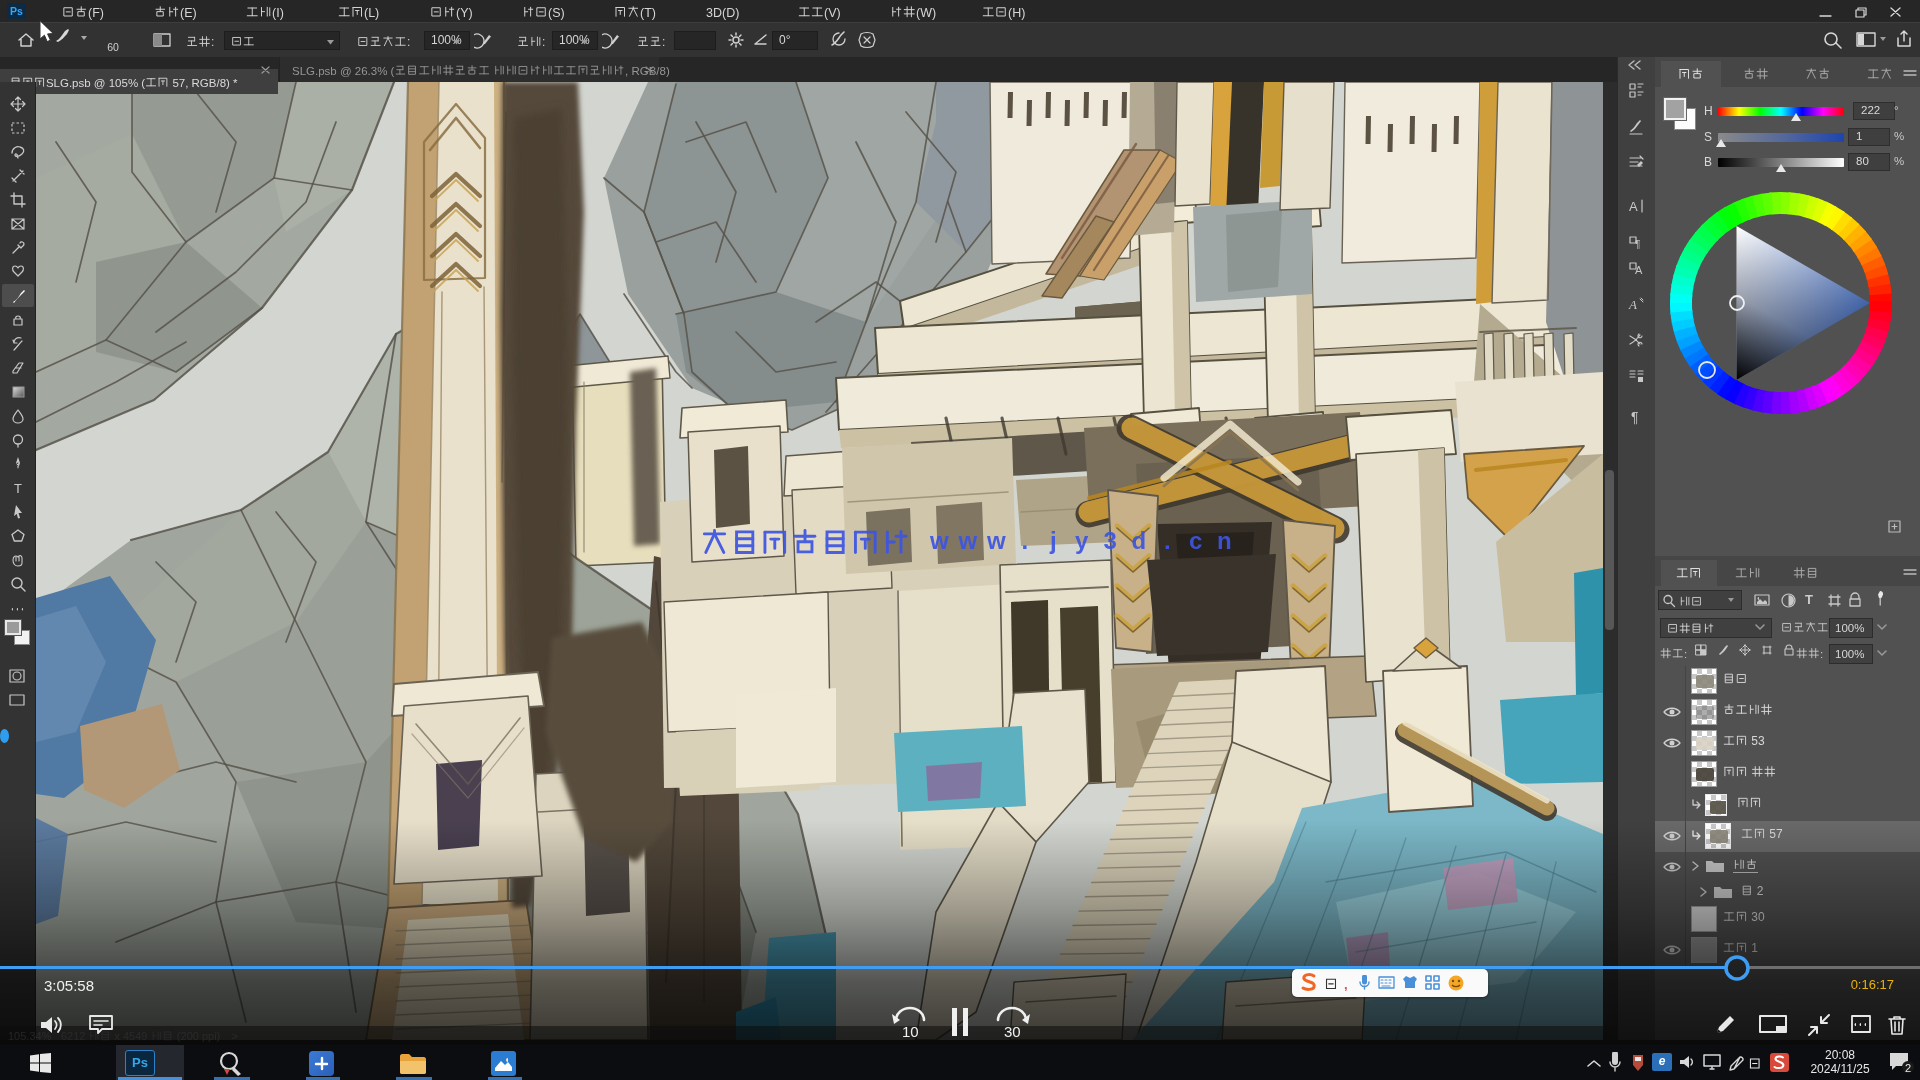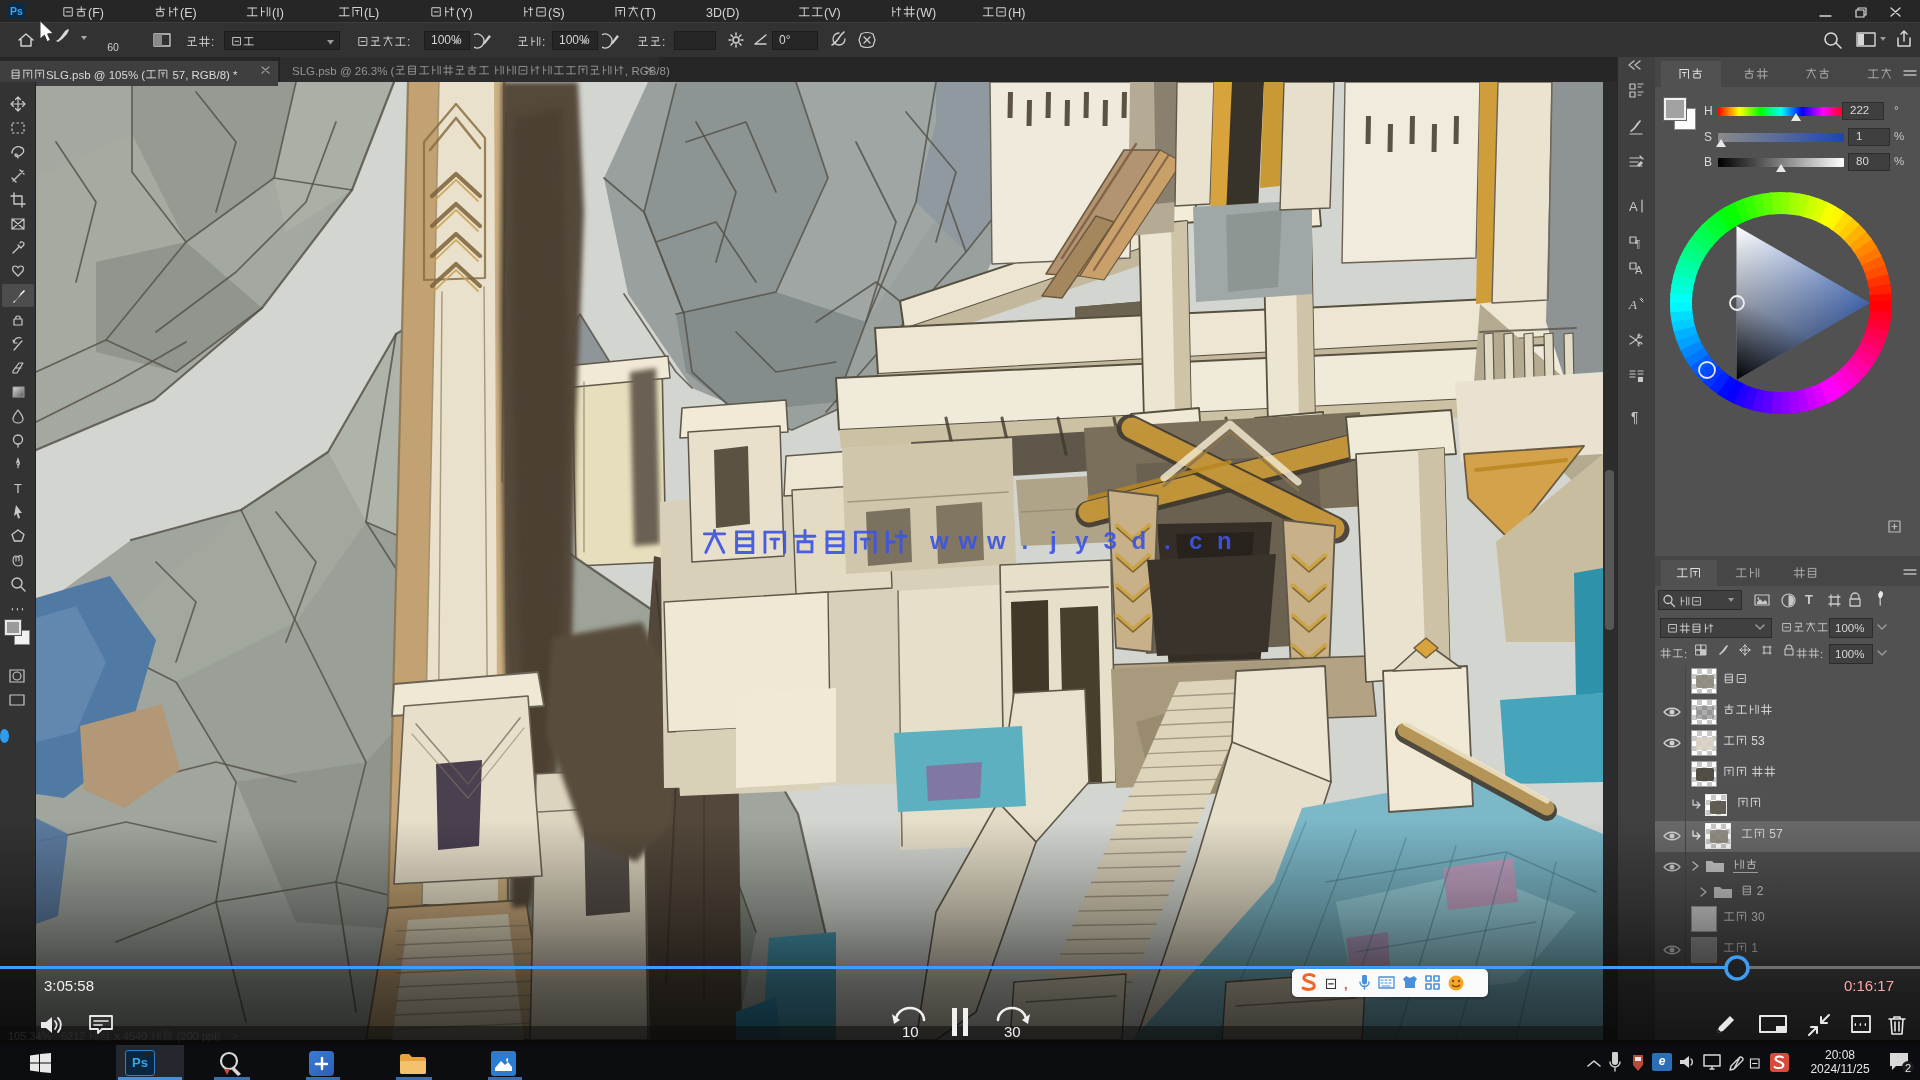--- a/index.html
+++ b/index.html
@@ -576,21 +576,21 @@
         <path d="M3,3 H9 V14 H3 Z" fill="#d6d6d6"></path>
       </svg>
       <svg width="8" height="6" viewBox="0 0 8 6" style="position:absolute;left:1879px;top:13px">
         <path d="M1,1 L7,1 L4,5 Z" fill="#9a9a9a"></path>
       </svg>
       <svg width="20" height="20" viewBox="0 0 20 20" style="position:absolute;left:1894px;top:6px">
         <path d="M4,9 V17 H16 V9 M10,2 V12 M7,5 L10,2 L13,5" fill="none" stroke="#d6d6d6" stroke-width="1.5" stroke-linecap="round" stroke-linejoin="round"></path>
       </svg>
     </div>
     <div style="position:absolute;left:0px;top:57px;width:1617px;height:25px;background:#262626;">
-      <div style="position:absolute;left:0px;top:4px;width:278px;height:25px;background:#3f3f3f;display:flex;align-items:center;padding-left:10px;">
+      <div style="position:absolute;left:0px;top:12px;width:278px;height:25px;background:#3f3f3f;display:flex;align-items:center;padding-left:10px;">
         <svg width="226" height="14" viewBox="0 0 226 14" style="display:block;overflow:visible">
           <path d="M2.2,1.5 H7.8 V8.6 H2.2 Z" transform="translate(0.0,1.4) scale(1.150)" fill="none" stroke="#dadada" stroke-width="0.78" stroke-linecap="round"></path>
           <path d="M2.2,3.9 H7.8" transform="translate(0.0,1.4) scale(1.150)" fill="none" stroke="#dadada" stroke-width="0.78" stroke-linecap="round"></path>
           <path d="M2.2,6.3 H7.8" transform="translate(0.0,1.4) scale(1.150)" fill="none" stroke="#dadada" stroke-width="0.78" stroke-linecap="round"></path>
           <path d="M1.6,1.6 H8.4 V8.6" transform="translate(12.0,1.4) scale(1.150)" fill="none" stroke="#dadada" stroke-width="0.78" stroke-linecap="round"></path>
           <path d="M1.6,1.6 V8.6" transform="translate(12.0,1.4) scale(1.150)" fill="none" stroke="#dadada" stroke-width="0.78" stroke-linecap="round"></path>
           <path d="M3.6,4 H6.4" transform="translate(12.0,1.4) scale(1.150)" fill="none" stroke="#dadada" stroke-width="0.78" stroke-linecap="round"></path>
           <path d="M5,4 V7.2" transform="translate(12.0,1.4) scale(1.150)" fill="none" stroke="#dadada" stroke-width="0.78" stroke-linecap="round"></path>
           <path d="M1.6,1.6 H8.4 V8.6" transform="translate(23.9,1.4) scale(1.150)" fill="none" stroke="#dadada" stroke-width="0.78" stroke-linecap="round"></path>
           <path d="M1.6,1.6 V8.6" transform="translate(23.9,1.4) scale(1.150)" fill="none" stroke="#dadada" stroke-width="0.78" stroke-linecap="round"></path>
@@ -848,21 +848,21 @@
         <path d="M1,2 H13 M1,6 H13" fill="none" stroke="#bbb" stroke-width="1.3" stroke-linecap="round" stroke-linejoin="round"></path>
       </svg>
       <div style="position:absolute;left:0px;top:30px;width:265px;height:469px;background:#515151;"></div>
       <div style="position:absolute;left:19px;top:51px;width:22px;height:22px;background:#fdfdfd;border:1px solid #888;"></div>
       <div style="position:absolute;left:9px;top:41px;width:22px;height:22px;background:#a2a2a2;border:2px solid #f2f2f2;outline:1px solid #666;"></div>
       <div style="position:absolute;left:49px;top:47px;width:12px;height:14px;color:#d8d8d8;font-size:12px;">H</div>
       <div style="position:absolute;left:63px;top:50px;width:126px;height:9px;background:linear-gradient(90deg,#f00,#ff0,#0f0,#0ff,#00f,#f0f,#f00);border-radius:1px;"></div>
       <svg width="10" height="8" viewBox="0 0 10 8" style="position:absolute;left:135.7px;top:56px">
         <path d="M5,0 L10,8 L0,8 Z" fill="#e8e8e8"></path>
       </svg>
-      <div style="position:absolute;left:187px;top:45px;width:42px;height:18px;background:#3f3f3f;border:1px solid #2e2e2e;color:#d8d8d8;font-size:11.5px;padding:1px 0 0 7px;">222</div>
+      <div style="position:absolute;left:198px;top:45px;width:42px;height:18px;background:#3f3f3f;border:1px solid #2e2e2e;color:#d8d8d8;font-size:11.5px;padding:1px 0 0 7px;">222</div>
       <div style="position:absolute;left:239px;top:47px;width:14px;height:14px;color:#c8c8c8;font-size:11.5px;">°</div>
       <div style="position:absolute;left:49px;top:73px;width:12px;height:14px;color:#d8d8d8;font-size:12px;">S</div>
       <div style="position:absolute;left:63px;top:76px;width:126px;height:9px;background:linear-gradient(90deg,#8a8a8a,#56699a,#1e45b0);border-radius:1px;"></div>
       <svg width="10" height="8" viewBox="0 0 10 8" style="position:absolute;left:60.52px;top:82px">
         <path d="M5,0 L10,8 L0,8 Z" fill="#e8e8e8"></path>
       </svg>
       <div style="position:absolute;left:193px;top:71px;width:42px;height:18px;background:#3f3f3f;border:1px solid #2e2e2e;color:#d8d8d8;font-size:11.5px;padding:1px 0 0 7px;">1</div>
       <div style="position:absolute;left:239px;top:73px;width:14px;height:14px;color:#c8c8c8;font-size:11.5px;">%</div>
       <div style="position:absolute;left:49px;top:98px;width:12px;height:14px;color:#d8d8d8;font-size:12px;">B</div>
       <div style="position:absolute;left:63px;top:101px;width:126px;height:9px;background:linear-gradient(90deg,#000,#fff);border-radius:1px;"></div>
@@ -1520,21 +1520,21 @@
         <span style="color:#b0b0b0;font-size:11px;margin-left:8px">&gt;</span>
       </div>
     </div>
     <div style="position:absolute;left:0px;top:820px;width:1920px;height:225px;background:linear-gradient(180deg,rgba(0,0,0,0) 0%,rgba(0,0,0,0.30) 40%,rgba(0,0,0,0.60) 72%,rgba(0,0,0,0.74) 100%);pointer-events:none;"></div>
     <div style="position:absolute;left:0px;top:966px;width:1726px;height:3px;background:#3e9df2;"></div>
     <div style="position:absolute;left:1748px;top:966px;width:172px;height:3px;background:rgba(200,200,200,0.45);"></div>
     <svg width="30" height="30" viewBox="0 0 30 30" style="position:absolute;left:1722px;top:953px">
       <circle cx="15" cy="15" r="11" fill="rgba(20,24,28,0.35)" stroke="#3e9df2" stroke-width="3.5"></circle>
     </svg>
     <div style="position:absolute;left:44px;top:977px;width:100px;height:18px;color:#f0f0f0;font-size:15px;">3:05:58</div>
-    <div style="position:absolute;left:1824px;top:977px;width:70px;height:18px;color:#fca5a5;font-size:15px;text-align:right;">0:16:17</div>
+    <div style="position:absolute;left:1824px;top:977px;width:70px;height:18px;color:#eab308;font-size:13px;text-align:right;">0:16:17</div>
     <svg width="28" height="26" viewBox="0 0 28 26" style="position:absolute;left:38px;top:1012px">
       <path d="M3,10 H8 L14,5 V21 L8,16 H3 Z" fill="#e8e8e8"></path>
       <path d="M17,9 A6,6 0 0 1 17,17" fill="none" stroke="#e8e8e8" stroke-width="1.8" stroke-linecap="round" stroke-linejoin="round"></path>
       <path d="M20,6 A10,10 0 0 1 20,20" fill="none" stroke="#e8e8e8" stroke-width="1.8" stroke-linecap="round" stroke-linejoin="round"></path>
     </svg>
     <svg width="26" height="24" viewBox="0 0 26 24" style="position:absolute;left:88px;top:1013px">
       <path d="M2,3 H24 V16 H14 L10,20 V16 H2 Z" fill="none" stroke="#e8e8e8" stroke-width="1.8" stroke-linecap="round" stroke-linejoin="round"></path>
       <path d="M6,8 H20 M6,12 H14" fill="none" stroke="#e8e8e8" stroke-width="1.6" stroke-linecap="round" stroke-linejoin="round"></path>
     </svg>
     <svg width="40" height="36" viewBox="0 0 40 36" style="position:absolute;left:890px;top:1004px">

